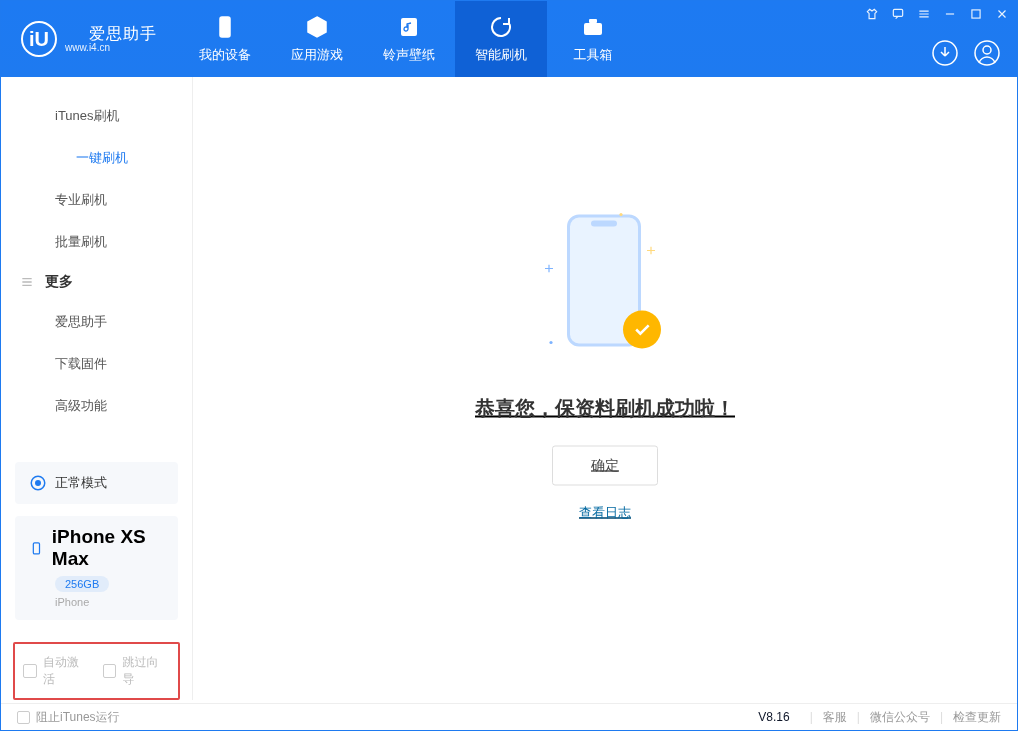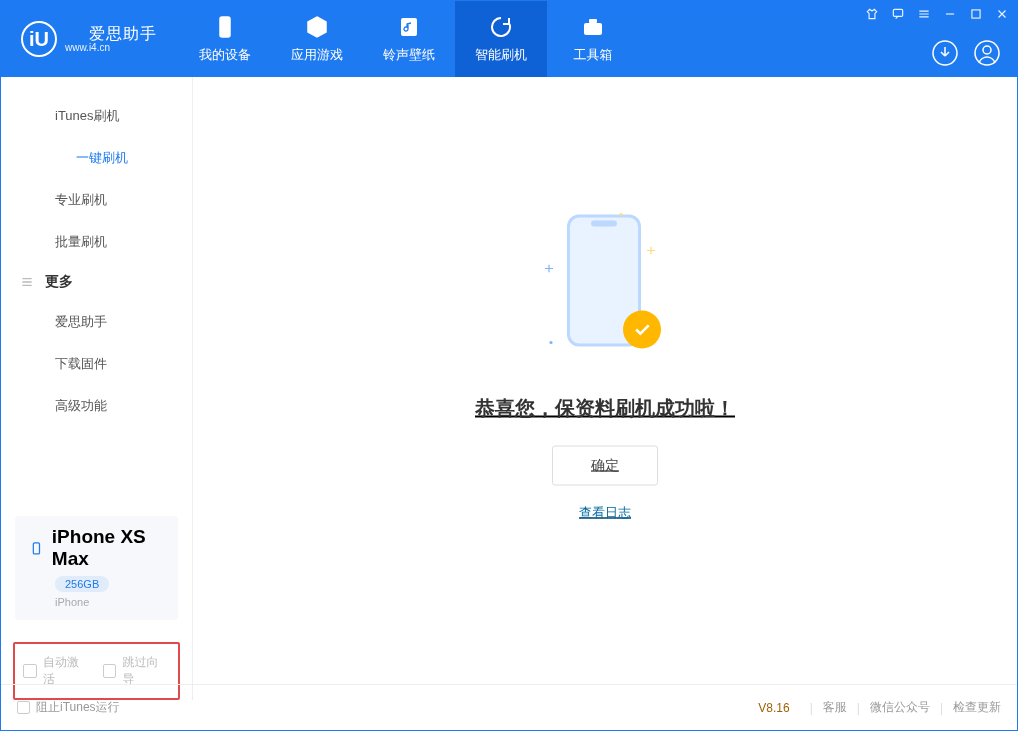--- a/index.html
+++ b/index.html
@@ -79,29 +79,29 @@
 .sparkle{width:8px;height:8px;position:absolute;}
 .sparkle svg{width:8px;height:8px;}
 .sp1{left:0;top:52px;} .sp2{right:10px;top:34px;} .sp3{right:40px;top:-2px;} .sp4{left:2px;bottom:26px;}
 
 .success-title{font-size:20px;font-weight:bold;color:#333;margin-bottom:24px;}
 .btn-confirm{border:1px solid #ddd;background:#fff;color:#444;font-size:14px;padding:10px 38px;border-radius:3px;cursor:pointer;margin-bottom:18px;}
 .link-log{font-size:13px;color:#0369a1;text-decoration:underline;cursor:pointer;}
 
 
 .statusbar{
-  height:46px;position:absolute;bottom:0;left:0;right:0;border-top:1px solid #eee;
+  height:27px;position:absolute;bottom:0;left:0;right:0;border-top:1px solid #eee;
   display:flex;align-items:center;padding:0 16px;font-size:12px;color:#999;
 }
 .statusbar .chk{display:flex;align-items:center;gap:6px;}
 .statusbar .chk .chkbox{width:13px;height:13px;border:1px solid #ccc;border-radius:2px;}
 .statusbar .spacer{flex:1;}
 .st-link{cursor:pointer;}
 .st-sep{margin:0 10px;color:#ddd;}
-.st-ver{color:#a16207;margin-right:10px;}
+.st-ver{color:#0f172a;margin-right:10px;}
 </style>
 </head>
 <body>
 
 <div class="header">
   <div class="brand">
     <div class="logo-circle">iU</div>
     <div class="brand-text">
       <span class="brand-name">爱思助手</span>
       <span class="brand-url">www.i4.cn</span>
@@ -207,20 +207,29 @@
             <path d="M5 7h14M5 12h14M5 17h14"></path>
           </svg>
       </span>
       <span>更多</span>
     </div>
     <div class="sb-item">爱思助手</div>
     <div class="sb-item">下载固件</div>
     <div class="sb-item">高级功能</div>
 
     <div class="sb-bottom">
+      <div class="sb-card">
+        <span class="card-ico">
+          <svg viewBox="0 0 24 24" fill="none" stroke="#1e7af0" stroke-width="2">
+              <circle cx="12" cy="12" r="9"></circle>
+              <circle cx="12" cy="12" r="3" fill="#1e7af0"></circle>
+            </svg>
+        </span>
+        <span>正常模式</span>
+      </div>
       <div class="sb-device-card">
         <div class="dev-top">
           <span class="dev-ico">
             <svg viewBox="0 0 24 24" fill="none" stroke="#1e7af0" stroke-width="2">
                 <rect x="7" y="3" width="10" height="18" rx="2"></rect>
               </svg>
           </span>
           <span>iPhone XS Max</span>
         </div>
         <span class="badge">256GB</span>

